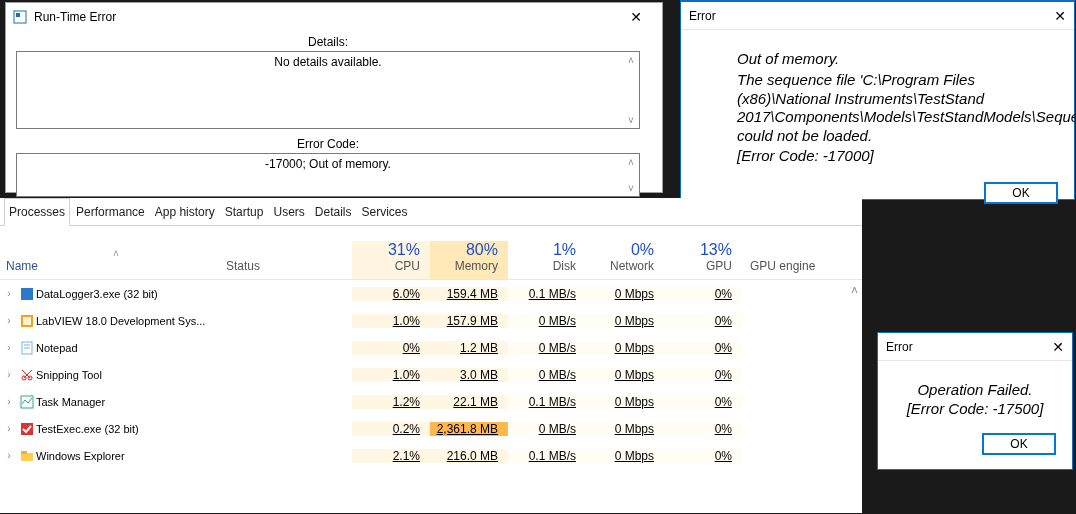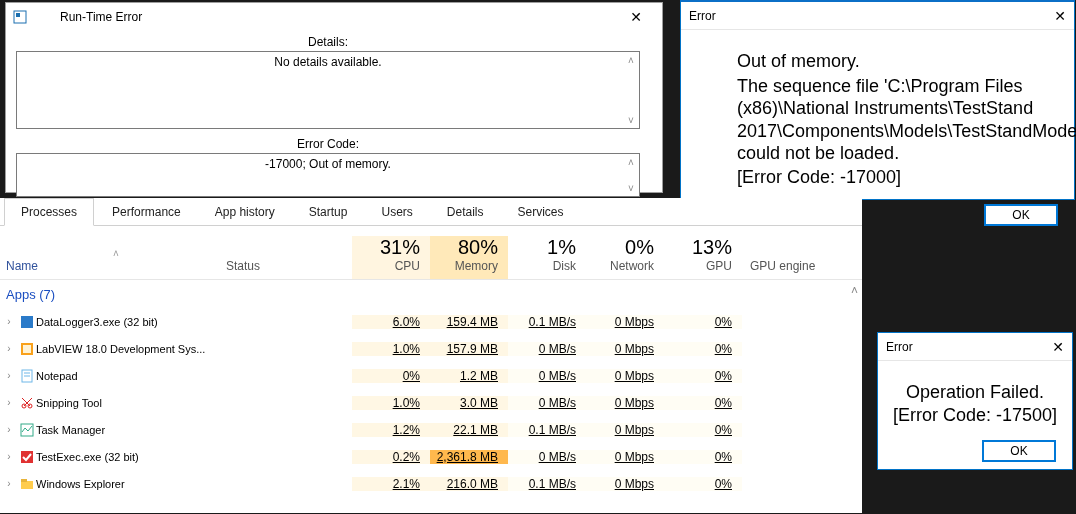--- a/index.html
+++ b/index.html
@@ -2,53 +2,53 @@
 <html><head>
 <meta charset="utf-8">
 <style>
   * { box-sizing: border-box; margin: 0; padding: 0; }
   body { font-family: "Segoe UI", Tahoma, sans-serif; font-size: 12px; background: #1a1a1a; width: 1076px; height: 514px; position: relative; overflow: hidden; }
 
   
   .rt-dialog { position: absolute; left: 5px; top: 2px; width: 658px; height: 191px; background: #fff; border: 1px solid #9e9e9e; }
   .rt-title { height: 28px; display: flex; align-items: center; padding: 0 6px; font-size: 12px; }
   .rt-title .icon { width: 16px; height: 16px; display:inline-flex; align-items:center; justify-content:center; margin-right: 6px; }
-  .rt-title .ttxt { flex: 1; margin-left: 26px; }
+  .rt-title .ttxt { flex: 1; }
   .rt-title .close { width: 40px; height: 24px; display:flex; align-items:center; justify-content:center; font-size:14px; cursor:pointer; }
   .rt-body { padding: 4px 22px 6px 10px; text-align: center; }
   .rt-label { font-size: 12px; margin-bottom: 2px; }
   .rt-box { border: 1px solid #7a7a7a; background: #fff; position: relative; padding: 3px 6px; font-size: 12px; }
   .rt-box.details { height: 78px; margin-bottom: 8px; }
   .rt-box.err { height: 44px; }
   .rt-scroll-up, .rt-scroll-dn { position:absolute; right:2px; width:12px; height:12px; display:flex; align-items:center; justify-content:center; color:#888; font-size:10px; }
   .rt-scroll-up { top:2px; }
   .rt-scroll-dn { bottom:2px; }
 
   
   .err-dialog { position: absolute; background: #fff; border: 1px solid #0173c7; }
   .err-dialog.e1 { left: 680px; top: 0; width: 395px; height: 200px; border-top: 2px solid #0b6fc7; }
   .err-dialog.e2 { left: 877px; top: 332px; width: 196px; height: 138px; }
   .err-title { height: 28px; display:flex; align-items:center; padding: 0 8px; font-size: 12px; background: #fff; border-bottom: 1px solid #e6e6e6; }
   .err-title .ttxt { flex:1; }
   .err-title .close { width: 40px; text-align:right; font-size: 14px; cursor:pointer; }
-  .err-body { padding: 20px 26px 6px 56px; font-size: 18px; line-height: 1.25; }
+  .err-body { padding: 20px 26px 6px 56px; font-size: 15px; line-height: 1.25; font-style: italic; }
   .err-body.center { text-align:center; padding: 20px 8px 4px 8px; }
   .err-btnrow { display:flex; justify-content:flex-end; padding: 10px 16px 12px 16px; }
   .ok-btn { width: 74px; height: 22px; border: 2px solid #0078d7; background:#fff; font-size:12px; cursor:pointer; }
 
   
   .tm { position:absolute; left:0; top:198px; width: 862px; height: 315px; background:#fff; }
   .tm-tabs { height: 28px; display:flex; align-items:flex-end; border-bottom: 1px solid #d0d0d0; padding-left:4px; gap: 2px; }
-  .tm-tab { padding: 6px 16px; font-size:12px; color:#222; cursor:pointer; }
+  .tm-tab { padding: 6px 4px; font-size:12px; color:#222; cursor:pointer; }
   .tm-tab.active { border:1px solid #d0d0d0; border-bottom:1px solid #fff; background:#fff; position:relative; top:1px; }
   .tm-header-row { display:flex; align-items:flex-end; height: 54px; border-bottom:1px solid #e6e6e6; font-size:12px; color:#555; }
   .tm-col-name { width: 226px; padding-left:6px; padding-bottom:6px; color:#31529c; }
   .tm-col-status { width: 126px; padding-bottom:6px; }
   .tm-col { width: 78px; text-align:right; padding-right:10px; padding-bottom:6px; }
-  .tm-col .big { font-size:20px; color:#000000; display:block; }
+  .tm-col .big { font-size:16px; color:#1d4ed8; display:block; }
   .tm-col.cpu { background: #fff5e0; }
   .tm-col.mem { background: #ffe9b9; }
   .tm-col-gpue { flex:1; padding-left:8px; padding-bottom:6px; }
   .tm-scroll-top { position:absolute; right:0; top:86px; width:15px; height:14px; display:flex; align-items:center; justify-content:center; color:#888; }
   .tm-apps { height: 28px; display:flex; align-items:center; padding-left:6px; color:#1a4ec1; font-size:13px; font-weight:500; }
   .tm-rows { }
   .tm-row { display:flex; align-items:center; height:27px; }
   .tm-row .exp { width:18px; text-align:center; color:#888; font-size:10px; cursor:pointer; }
   .tm-row .ic { width:18px; display:inline-flex; align-items:center; justify-content:center; }
   .tm-row .nm { width: 190px; font-size:11px; }
@@ -139,21 +139,20 @@
     </div>
     <div class="tm-col-status">Status</div>
     <div class="tm-col cpu"><span class="big">31%</span><span>CPU</span></div>
     <div class="tm-col mem"><span class="big">80%</span><span>Memory</span></div>
     <div class="tm-col"><span class="big">1%</span><span>Disk</span></div>
     <div class="tm-col"><span class="big">0%</span><span>Network</span></div>
     <div class="tm-col"><span class="big">13%</span><span>GPU</span></div>
     <div class="tm-col-gpue">GPU engine</div>
   </div>
   <span class="tm-scroll-top">˄</span>
-  <div class="tm-apps">Apps (7)</div>
   <div class="tm-rows" id="tm-rows">
       <div class="tm-row">
         <span class="exp">›</span>
         <span class="ic">
           <svg width="16" height="16">
             <rect x="2" y="2" width="12" height="12" fill="#2a7ac9"></rect>
           </svg>
         </span>
         <span class="nm">DataLogger3.exe (32 bit)</span>
         <span class="st"></span>

